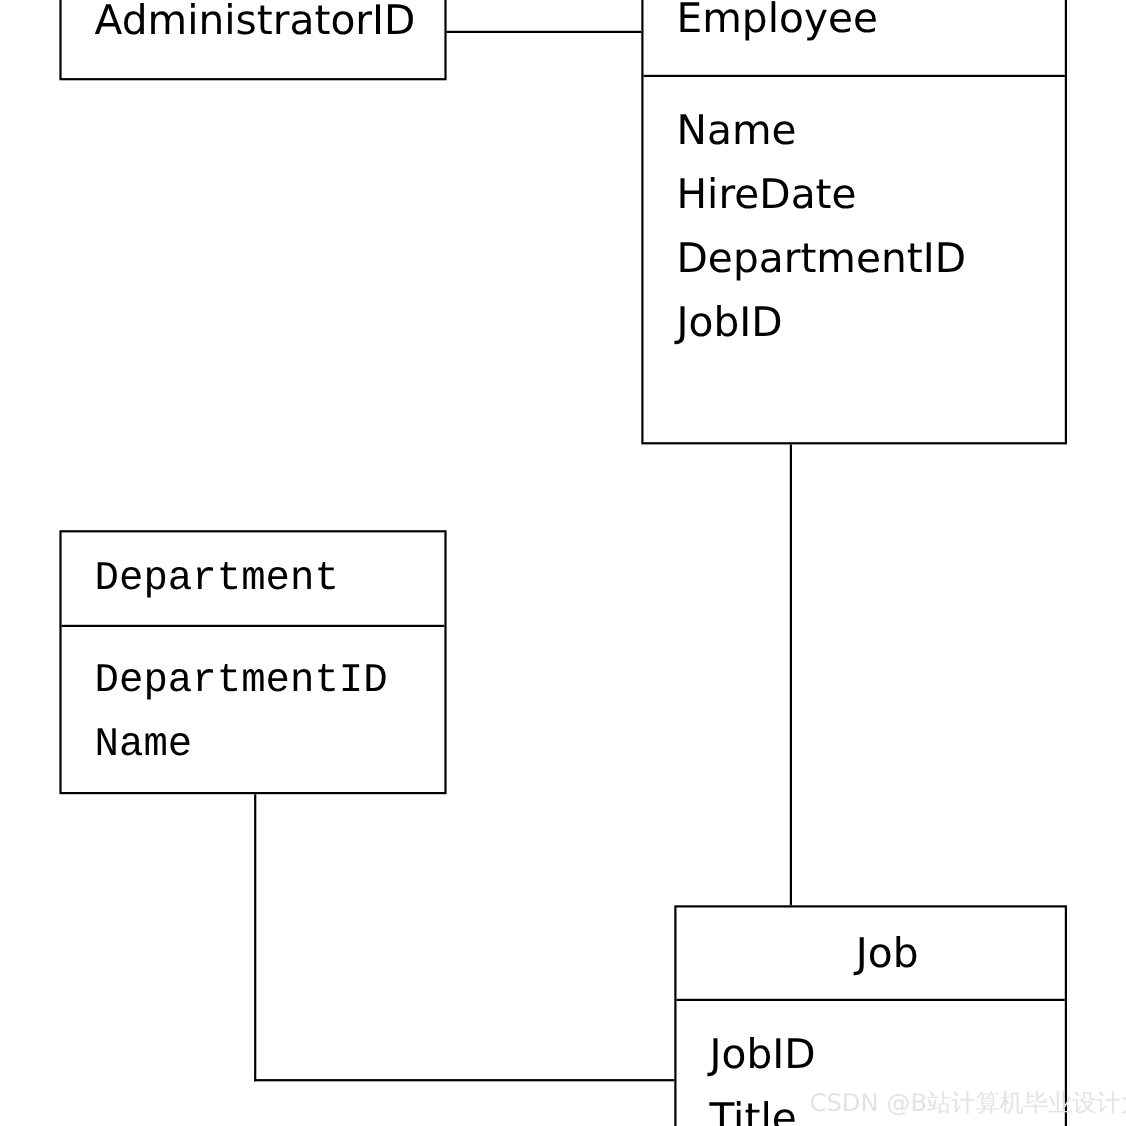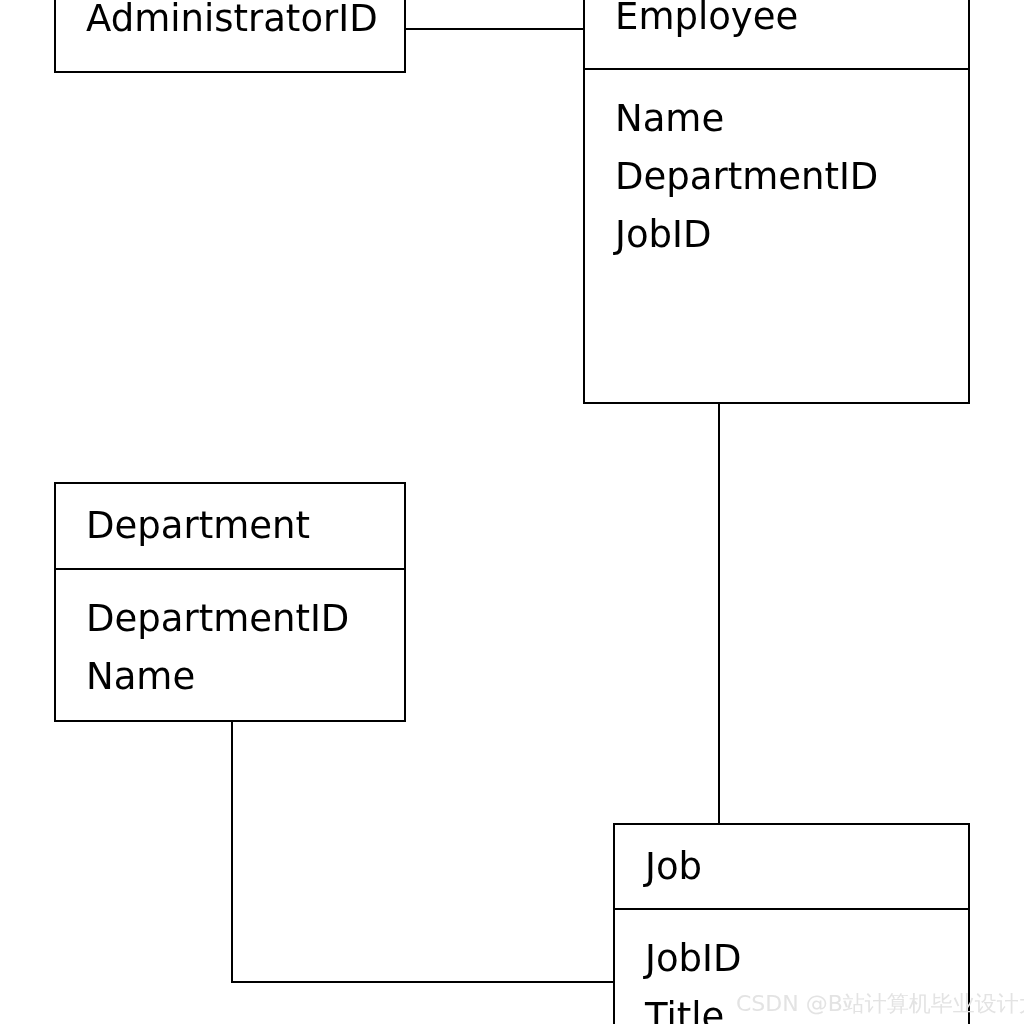--- a/index.html
+++ b/index.html
@@ -84,34 +84,36 @@
   #box-employee .entity-header {
     height: 104px;
   }
 
   
   #box-department {
     left: 54px;
     top: 482px;
     width: 352px;
     height: 240px;
+    font-family: Liberation Mono, monospace;
   }
   #box-department .entity-header {
     height: 86px;
   }
 
   
   #box-job {
     left: 613px;
     top: 823px;
     width: 357px;
     height: 260px;
   }
   #box-job .entity-header {
     height: 85px;
+    justify-content: center;
   }
 
   
   .connector {
     position: absolute;
     background: #000000;
     z-index: 1;
   }
   .connector.h { height: 2px; }
   .connector.v { width: 2px; }
@@ -169,20 +171,21 @@
       <span class="entity-title">AdministratorID</span>
     </div>
   </div>
 
   <div class="entity" id="box-employee">
     <div class="entity-header entity-header-divider">
       <span class="entity-title">Employee</span>
     </div>
     <div class="entity-body">
       <div class="attr">Name</div>
+      <div class="attr">HireDate</div>
       <div class="attr">DepartmentID</div>
       <div class="attr">JobID</div>
     </div>
   </div>
 
   <div class="entity" id="box-department">
     <div class="entity-header entity-header-divider">
       <span class="entity-title">Department</span>
     </div>
     <div class="entity-body">

